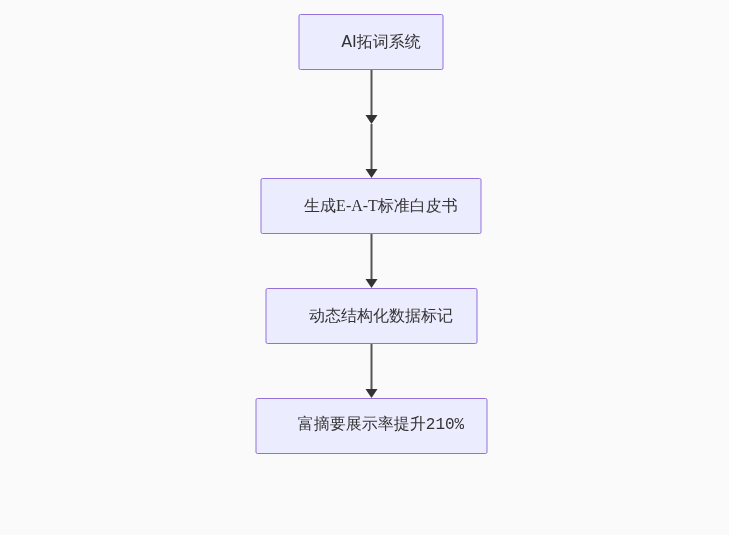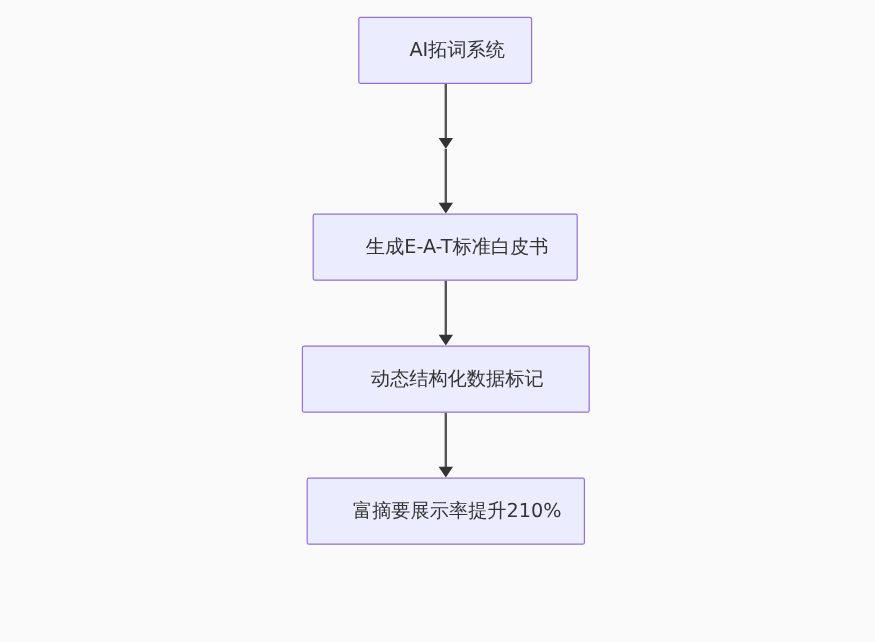--- a/index.html
+++ b/index.html
@@ -41,23 +41,23 @@
     color: #333333;
     font-size: 16px;
     line-height: 1.2;
     text-align: center;
     white-space: nowrap;
     padding-left: 20px;
   }
   
   .node.n1 { width: 145px; }
   .node.n2 { width: 190px; }
-  .node.n3 { width: 221px; }
-  .node.n4 { width: 240px; }
-  .node.n5 { width: 232px; }
+  .node.n3 { width: 221px; font-family: Liberation Serif, serif; }
+  .node.n4 { width: 212px; }
+  .node.n5 { width: 232px; font-family: Liberation Mono, monospace; }
   .edge {
     height: 54px;
     display: flex;
     flex-direction: column;
     align-items: center;
     justify-content: flex-start;
   }
   .edge-line {
     width: 2px;
     flex: 1 1 auto;

